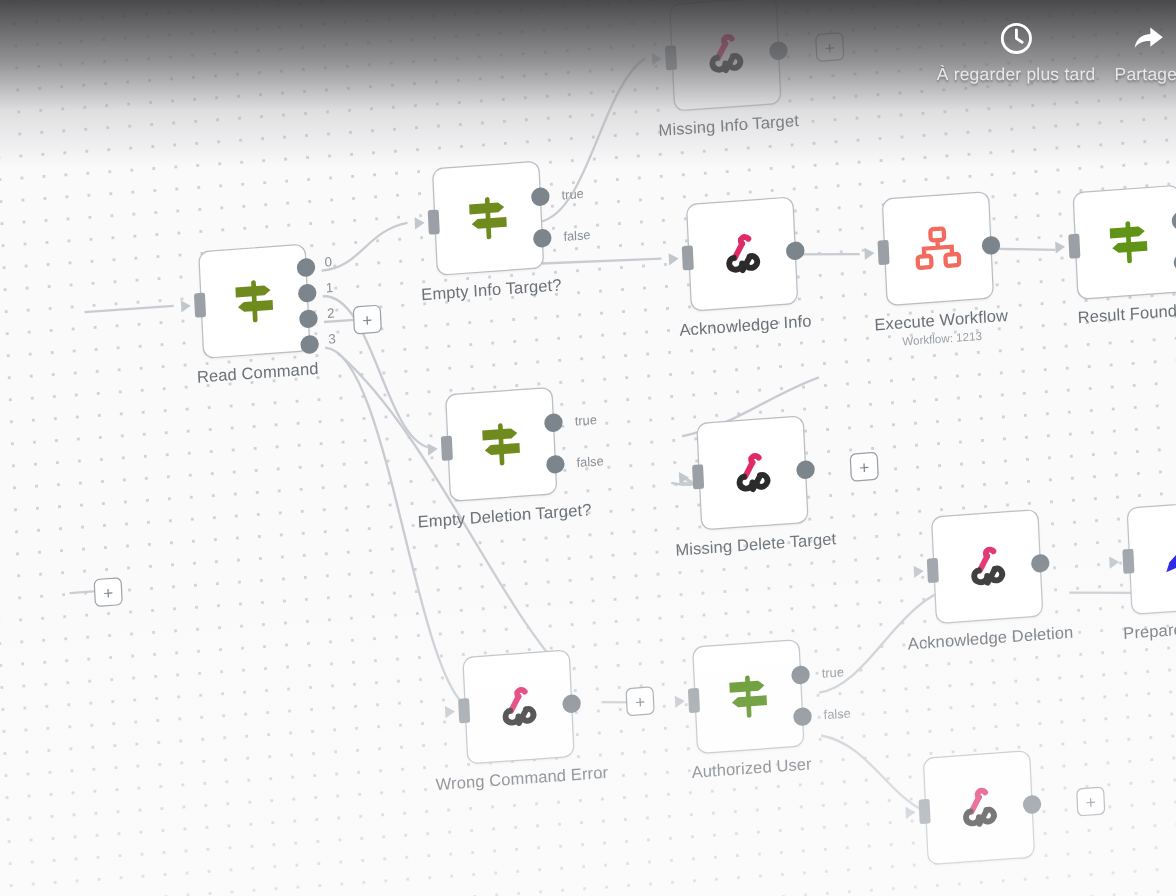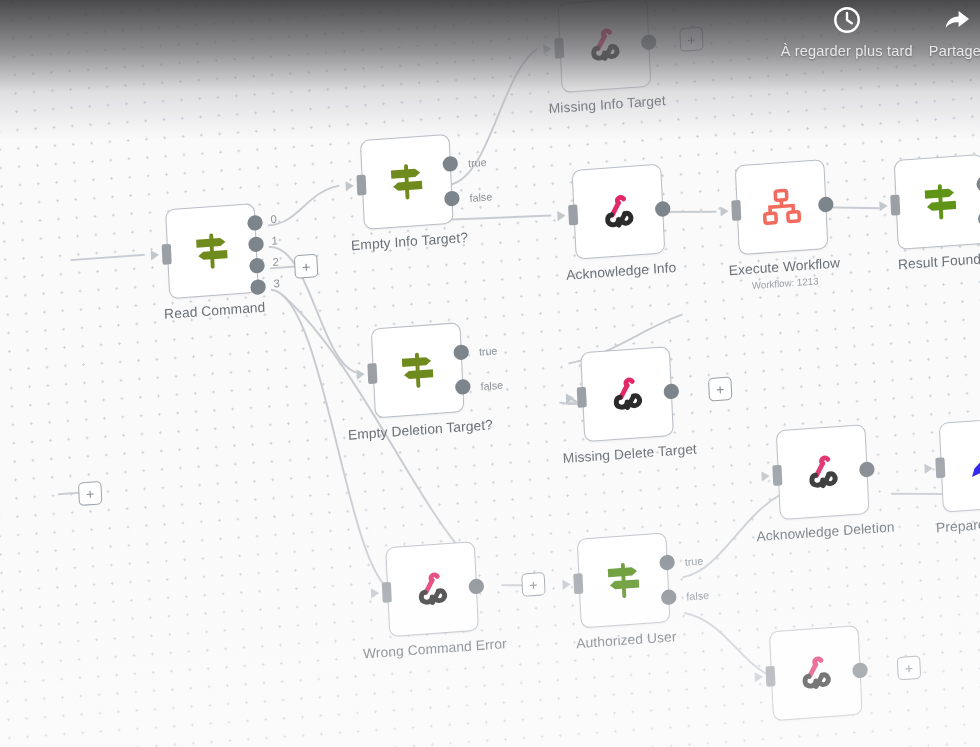--- a/index.html
+++ b/index.html
@@ -93,21 +93,21 @@
   
   svg.ic{display:block}
 
   
   #yt-top{
     position:absolute;left:0;top:0;width:980px;height:140px;
     background:linear-gradient(180deg, rgba(60,60,62,.93) 0%, rgba(104,104,107,.72) 36%, rgba(170,170,173,.34) 66%, rgba(230,230,232,0) 100%);
     pointer-events:none;
   }
   #yt-actions{
-    position:absolute;right:0;top:4px;
+    position:absolute;right:0;top:16px;
     display:flex;align-items:flex-start;gap:16px;
     padding-right:0;
   }
   .yt-action{
     display:flex;flex-direction:column;align-items:center;gap:7px;
     color:#e9e9e9;font-size:14.5px;letter-spacing:.2px;
     text-shadow:0 1px 2px rgba(0,0,0,.35);
   }
   .yt-action .yic{width:32px;height:32px;display:flex;align-items:center;justify-content:center;}
 </style>

